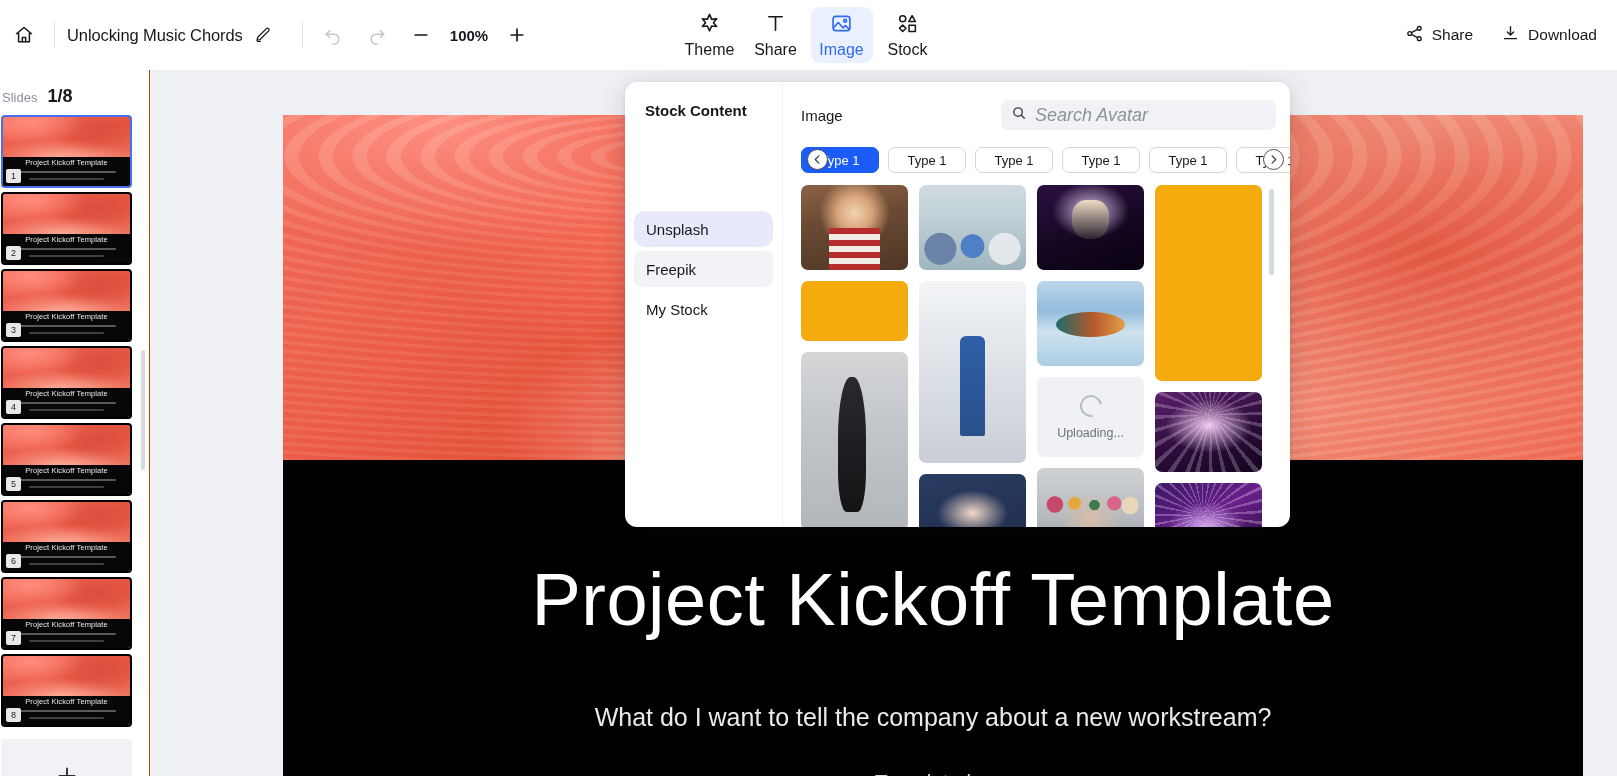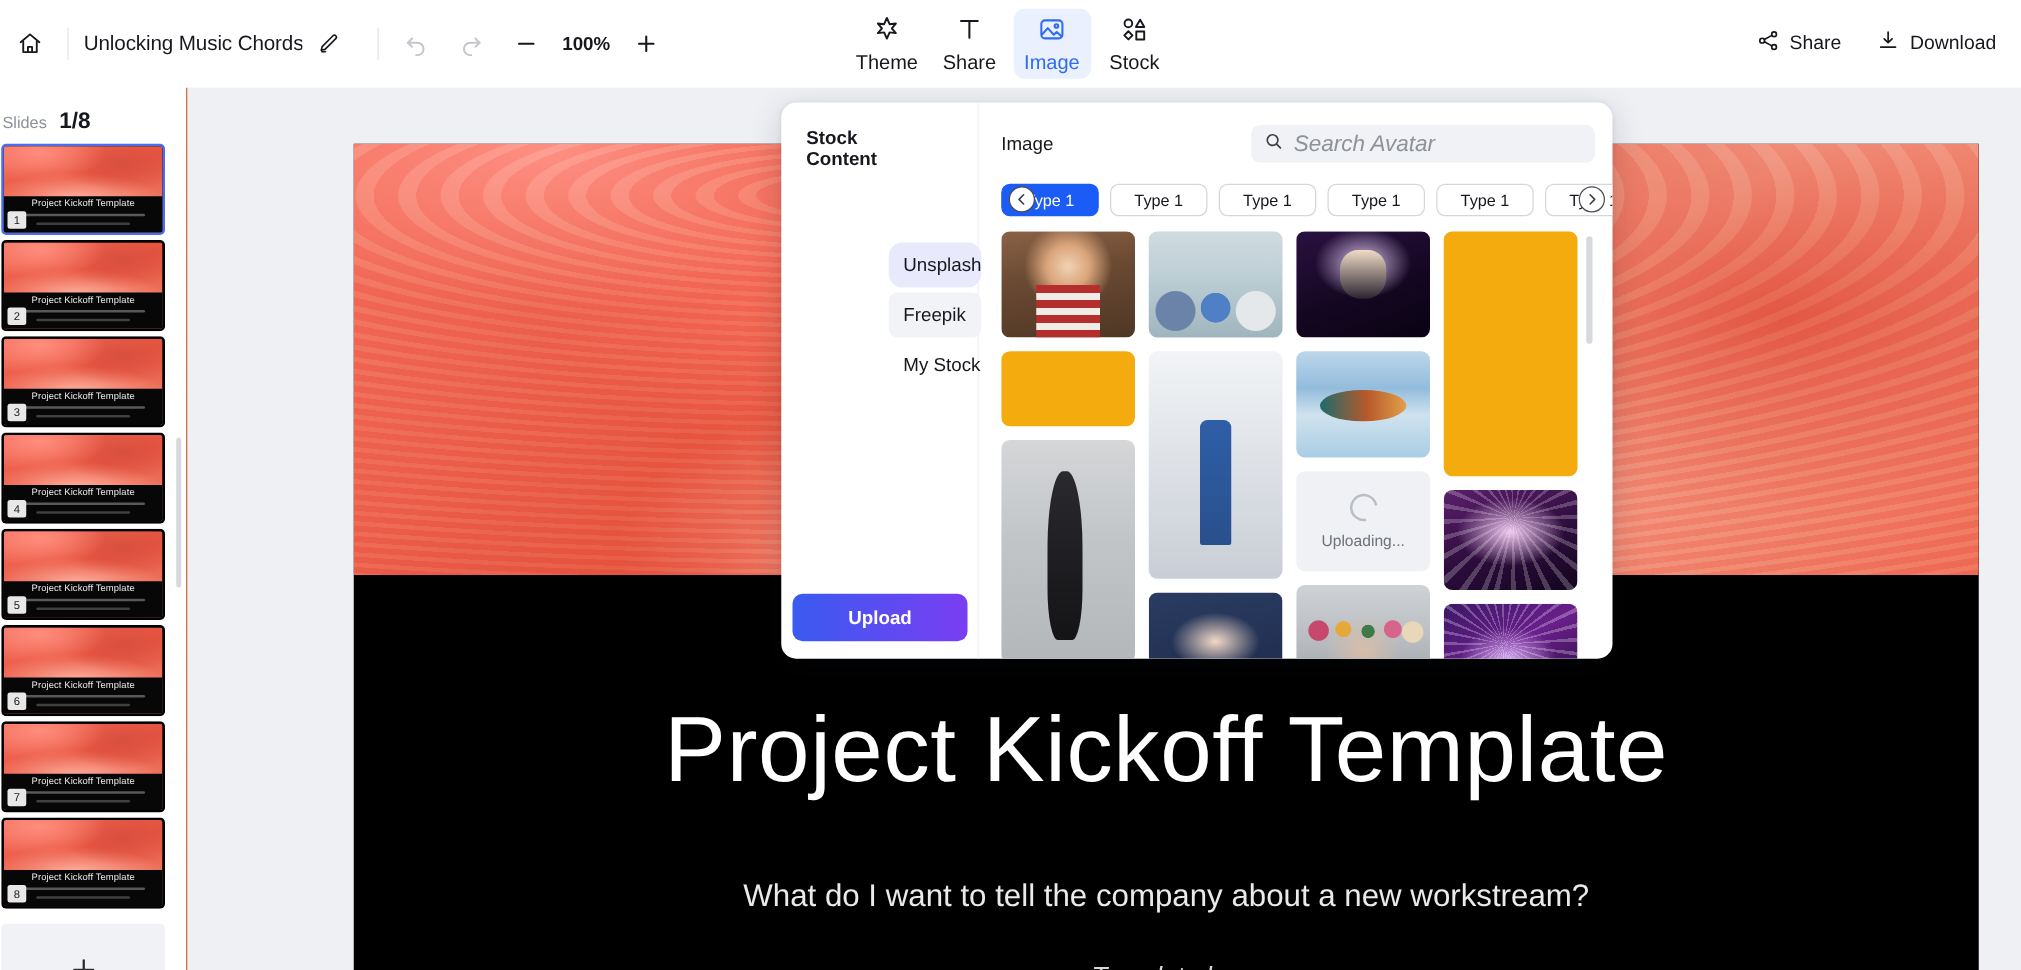--- a/index.html
+++ b/index.html
@@ -154,21 +154,21 @@
 
   
   .stock-panel {
     position: absolute; left: 625px; top: 82px; width: 665px; height: 445px;
     background: #fff; border-radius: 12px; display: flex; overflow: hidden;
     box-shadow: 0 6px 26px rgba(20,25,40,.16), 0 1px 4px rgba(20,25,40,.08);
     z-index: 30;
   }
   .sp-left {
     width: 158px; border-right: 1px solid #f0f1f4;
-    display: flex; flex-direction: row; padding: 20px 0 18px 0;
+    display: flex; flex-direction: column; padding: 20px 0 18px 0;
     position: relative;
   }
   .sp-title { font-size: 15px; font-weight: bold; color: #16181d; padding: 0 0 0 20px; }
   .sp-nav { margin-top: 92px; padding: 0 9px; }
   .sp-nav-item {
     height: 36px; display: flex; align-items: center; padding-left: 12px;
     font-size: 15px; color: #16181d; border-radius: 7px; cursor: pointer;
     margin-bottom: 4px;
   }
   .sp-nav-item.active { background: #e8e9fb; border-radius: 11px; }
@@ -504,21 +504,20 @@
         <div class="sp-nav-item active">
           <span>Unsplash</span>
         </div>
         <div class="sp-nav-item hovered">
           <span>Freepik</span>
         </div>
         <div class="sp-nav-item">
           <span>My Stock</span>
         </div>
       </div>
-    <div class="upload-btn">Upload</div>
   </div>
 
   <div class="sp-right">
     <div class="sp-topline">
       <div class="sp-kind">Image</div>
       <div class="search-box">
         <span>
           <svg width="16" height="16" viewBox="0 0 24 24" fill="none" stroke="#3b3e45" stroke-width="2" stroke-linecap="round">
             <circle cx="10.6" cy="10.6" r="6.4"></circle>
               <path d="M15.4 15.4 20 20"></path>

